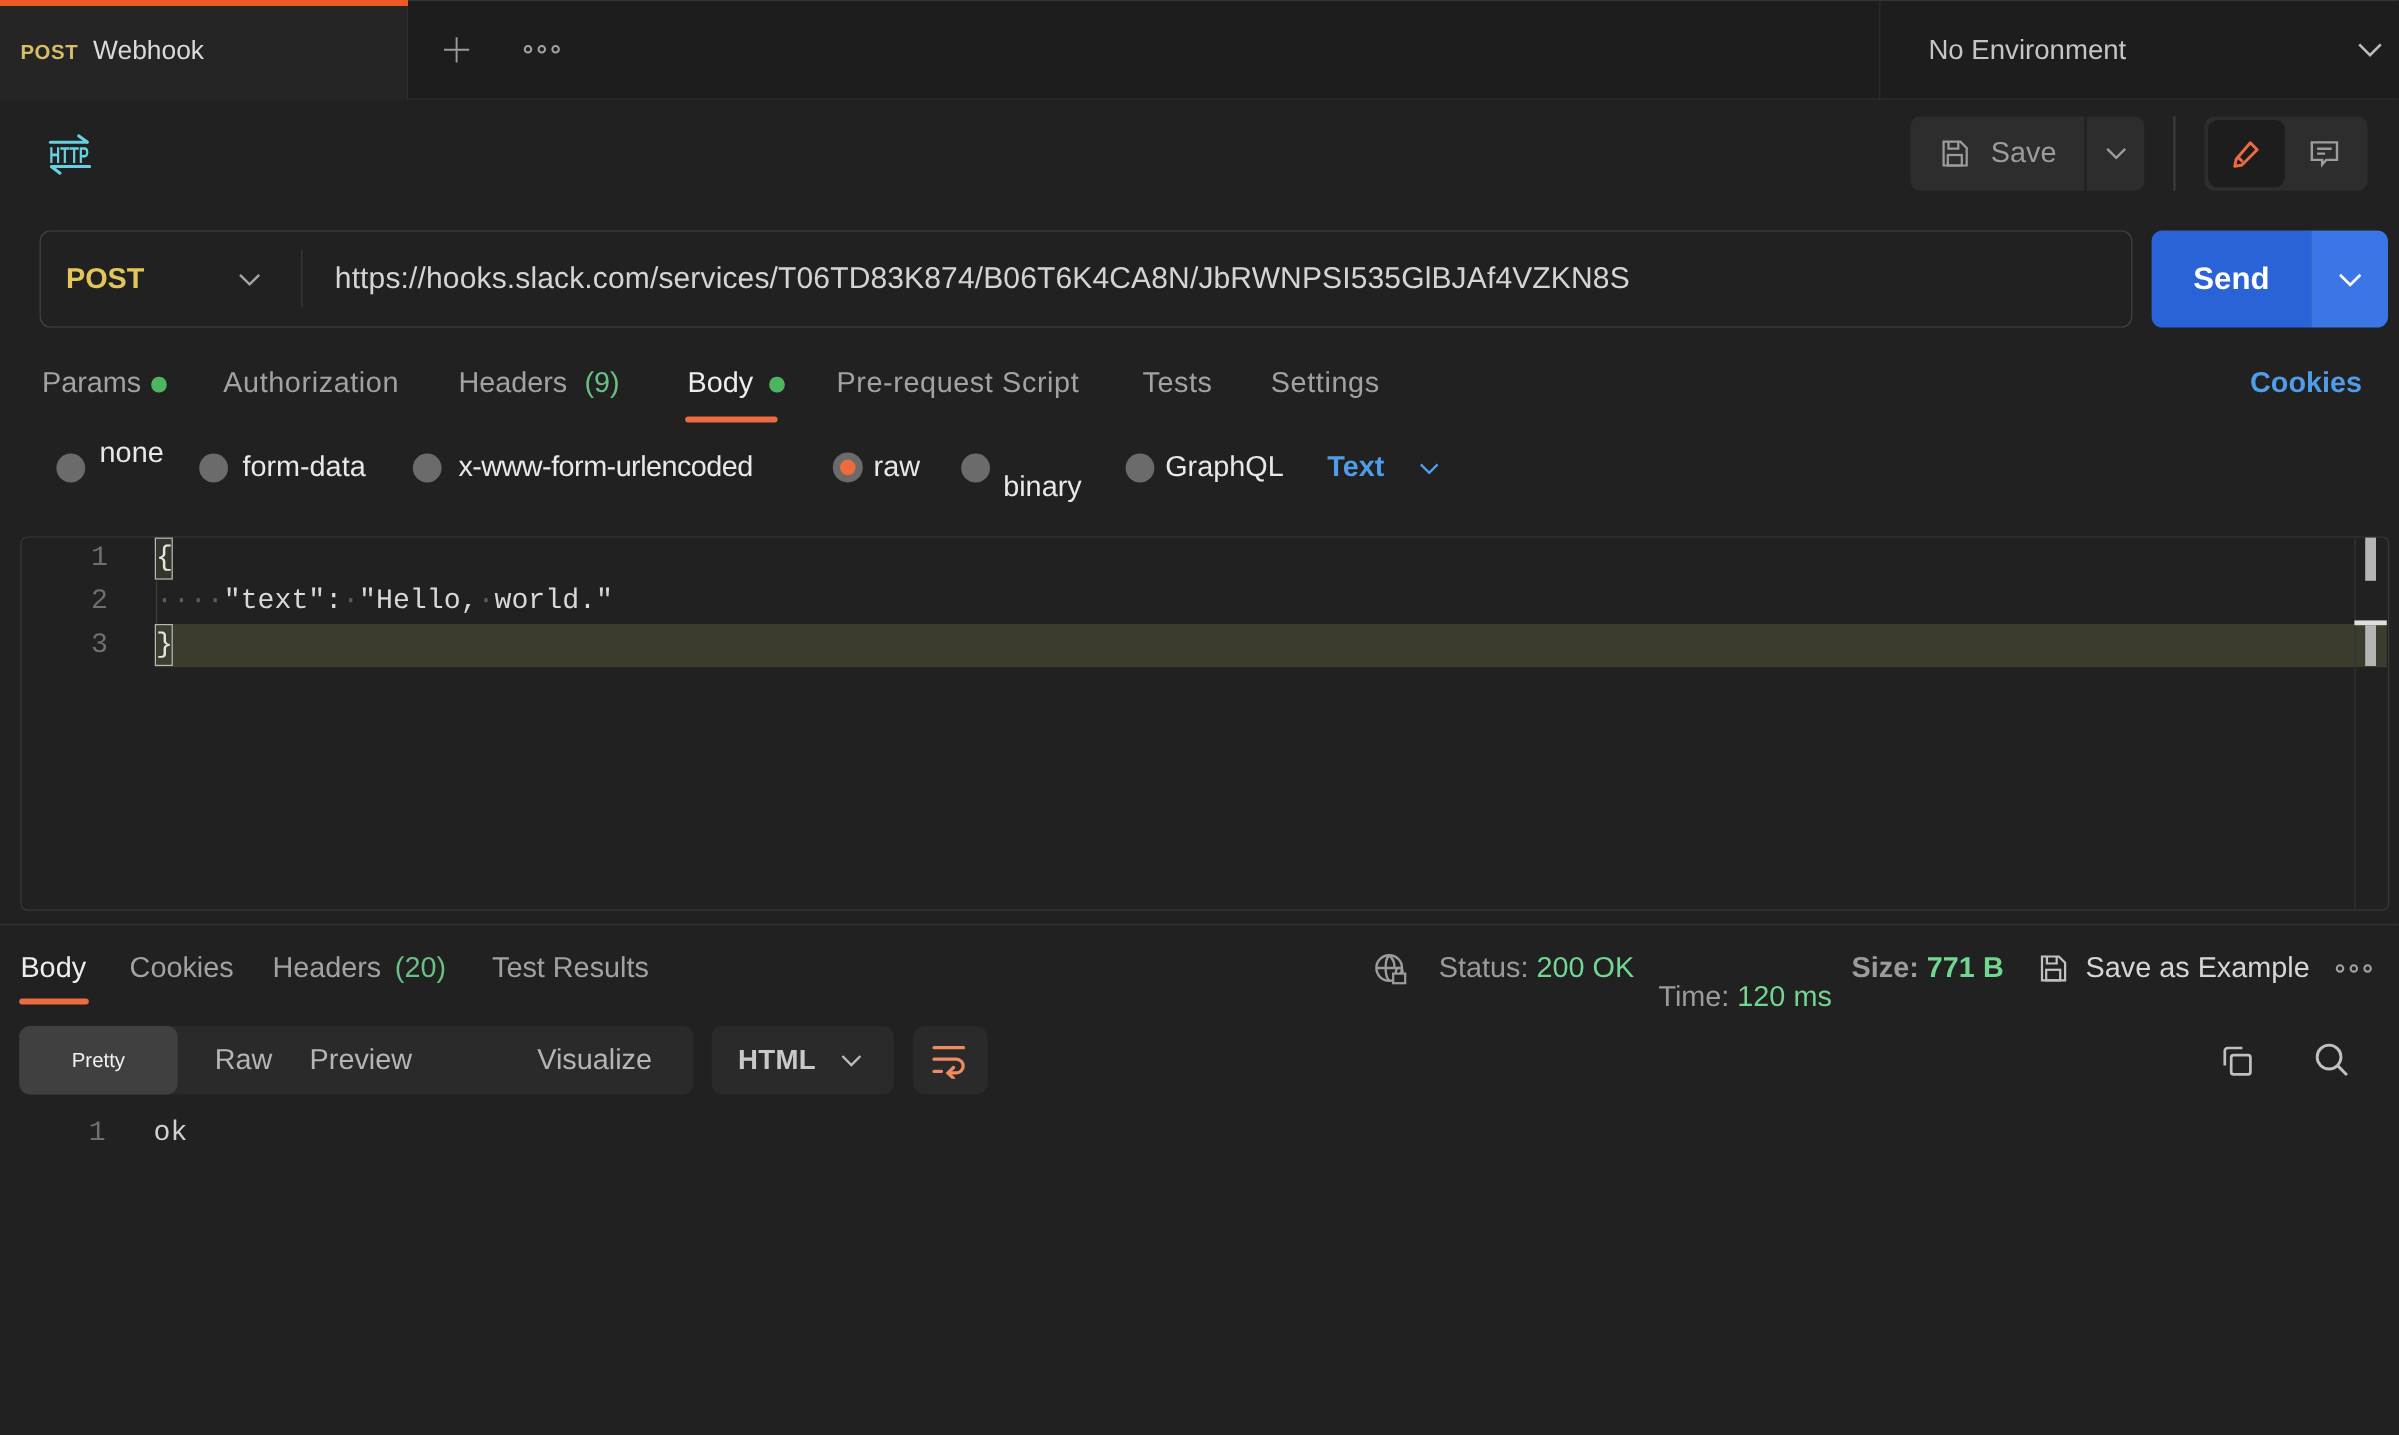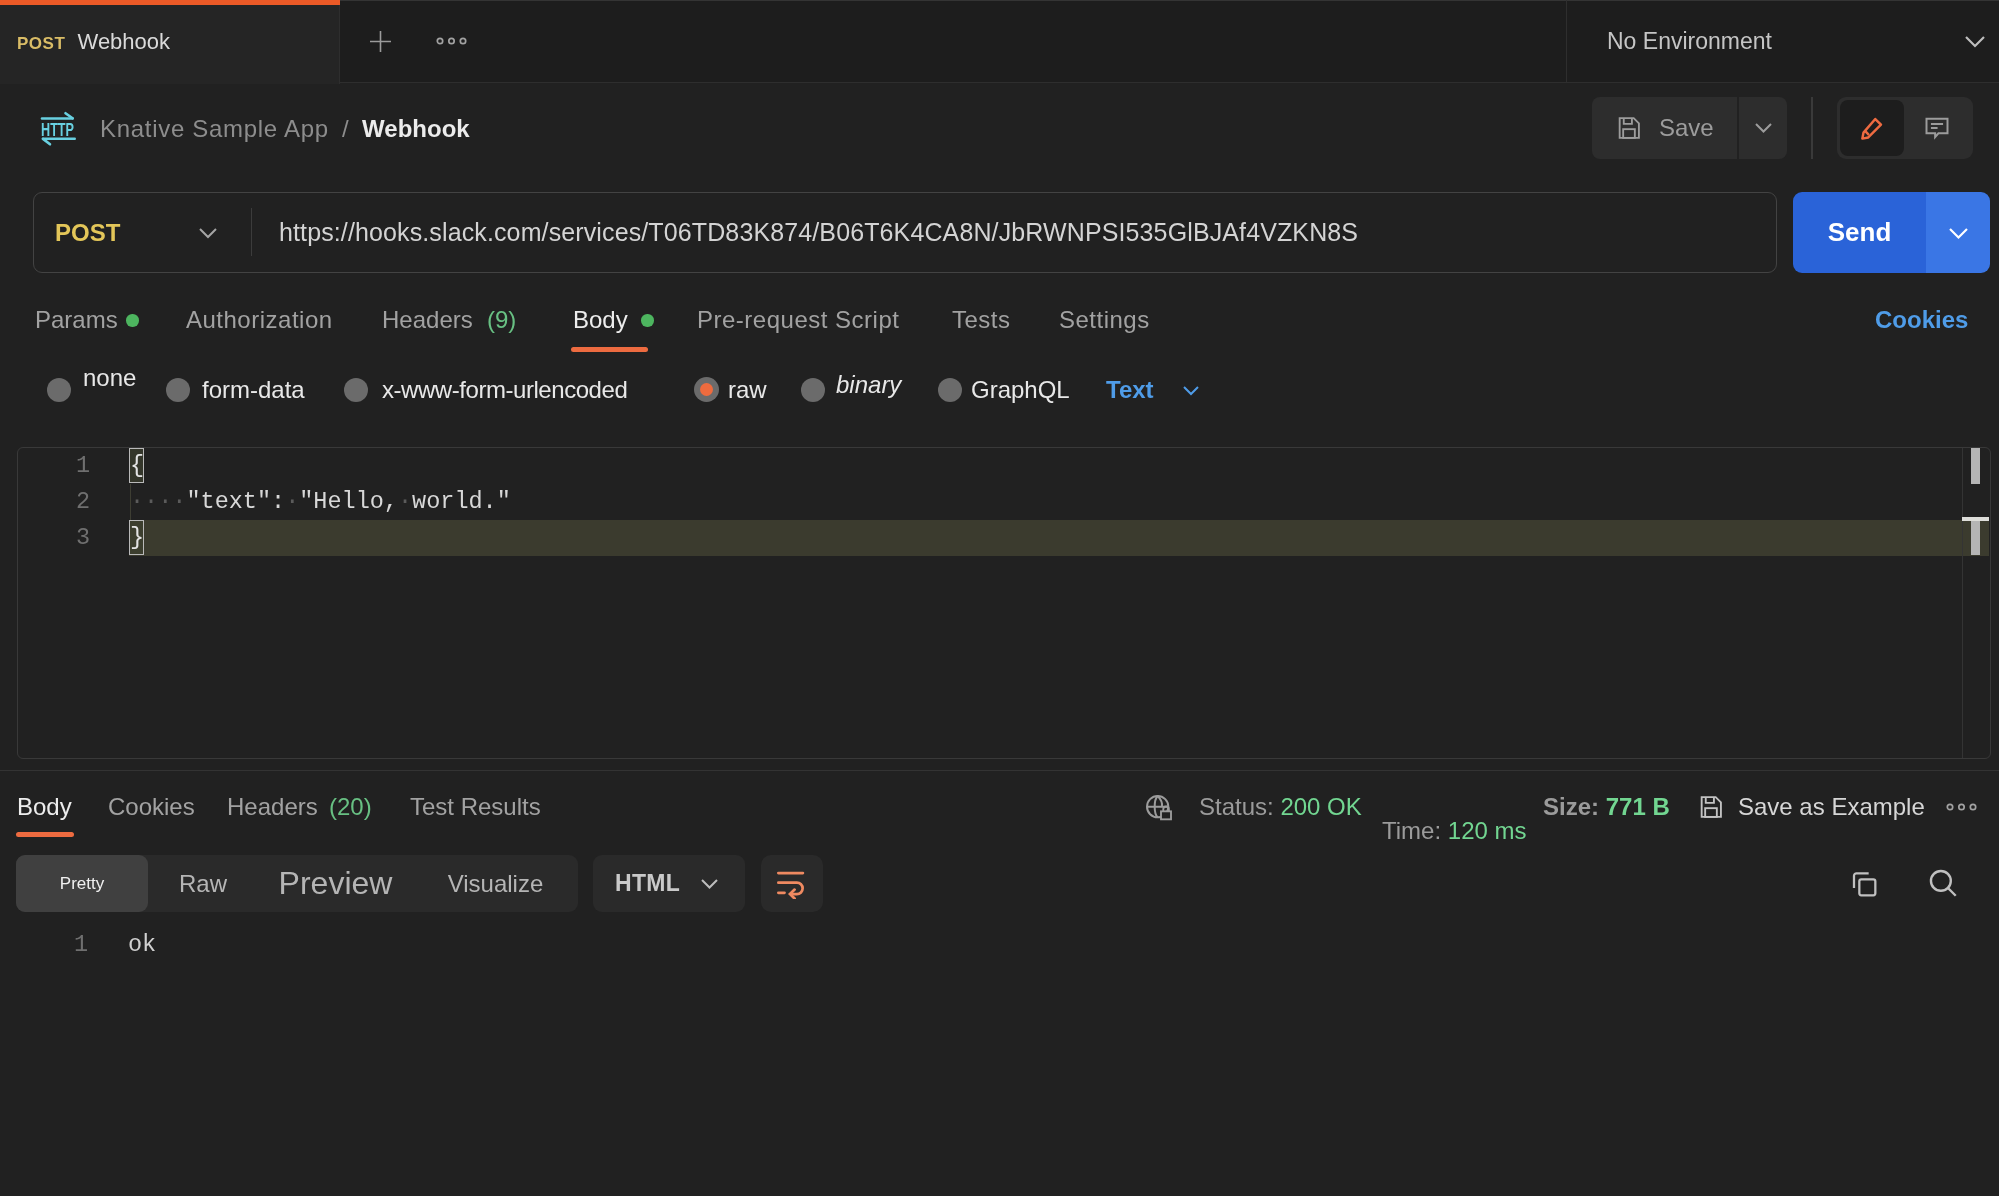--- a/index.html
+++ b/index.html
@@ -45,21 +45,20 @@
 
   <svg class="abs" style="left:36px;top:105px;" width="40" height="45" viewBox="0 0 40 45">
     <g stroke="#68d0e0" stroke-width="2.6" fill="none" stroke-linecap="round">
       <path d="M6 13.5 H36.6"></path>
       <path d="M29.5 8.2 L36.6 13.3"></path>
       <path d="M38.7 33.7 H7"></path>
       <path d="M7 33.9 L14 39.3"></path>
     </g>
     <text x="5" y="31" font-family="'Liberation Sans',sans-serif" font-size="19" font-weight="bold" fill="#68d0e0" textLength="33" lengthAdjust="spacingAndGlyphs">HTTP</text>
   </svg>
-  <div class="lbl" style="left:100px;top:111px;letter-spacing:.7px;color:#8d8d8d;">Knative Sample App<span style="letter-spacing:0;">&nbsp;&nbsp;/&nbsp;&nbsp;</span><span style="color:#ececec;font-weight:bold;letter-spacing:0;">Webhook</span></div>
 
   <div class="abs" style="left:1592px;top:97px;width:145px;height:62px;background:#2d2d2d;border-radius:8px 0 0 8px;"></div>
   <div class="abs" style="left:1739px;top:97px;width:48px;height:62px;background:#2d2d2d;border-radius:0 8px 8px 0;"></div>
   <svg class="abs" style="left:1615px;top:114px;" width="28" height="28" viewBox="0 0 24 24">
       <g fill="none" stroke="#9c9c9c" stroke-width="1.6">
         <path d="M4 3.5 H16 L20.5 8 V20.5 H4 Z"></path>
         <path d="M7.5 3.5 V8.5 H14.5 V3.5"></path>
         <rect x="7" y="13" width="10" height="7.5"></rect>
       </g>
     </svg>
@@ -114,21 +113,21 @@
   <div class="abs" style="left:47px;top:378px;width:24px;height:24px;border-radius:50%;background:#6b6b6b;"></div>
   <div class="lbl" style="left:83px;top:360px;color:#e8e8e8;">none</div>
   <div class="abs" style="left:166px;top:378px;width:24px;height:24px;border-radius:50%;background:#6b6b6b;"></div>
   <div class="lbl" style="left:202px;top:372px;color:#e8e8e8;">form-data</div>
   <div class="abs" style="left:344px;top:378px;width:24px;height:24px;border-radius:50%;background:#6b6b6b;"></div>
   <div class="lbl" style="left:382px;top:372px;color:#e8e8e8;letter-spacing:-.45px;">x-www-form-urlencoded</div>
   <div class="abs" style="left:694px;top:377px;width:25px;height:25px;border-radius:50%;background:#6b6b6b;"></div>
   <div class="abs" style="left:700px;top:383px;width:13px;height:13px;border-radius:50%;background:#ee6b3e;"></div>
   <div class="lbl" style="left:728px;top:372px;color:#e8e8e8;">raw</div>
   <div class="abs" style="left:801px;top:378px;width:24px;height:24px;border-radius:50%;background:#6b6b6b;"></div>
-  <div class="lbl" style="left:836px;top:367px;color:#e8e8e8;font-style:italic;">binary</div>
+  <div class="lbl" style="left:836px;top:388px;color:#e8e8e8;">binary</div>
   <div class="abs" style="left:938px;top:378px;width:24px;height:24px;border-radius:50%;background:#6b6b6b;"></div>
   <div class="lbl" style="left:971px;top:372px;color:#e8e8e8;">GraphQL</div>
   <div class="lbl" style="left:1106px;top:372px;font-weight:bold;color:#4f9ce8;">Text</div>
   <svg class="abs" style="left:1182px;top:385px;" width="18" height="11" viewBox="0 0 18 11">
       <path d="M2 2 L9 9 L16 2" fill="none" stroke="#4f9ce8" stroke-width="2"></path>
     </svg>
 
   <div class="abs" style="left:17px;top:447px;width:1974px;height:312px;border:1px solid #393939;border-radius:6px;"></div>
   <div class="abs" id="hl3" style="left:129px;top:520px;width:1860px;height:36px;background:#3b3b2e;"></div>
   <div class="abs" style="left:1962px;top:448px;width:1px;height:310px;background:#343434;"></div>
@@ -183,21 +182,21 @@
       <g fill="none" stroke="#a2a2a2" stroke-width="1.7">
         <circle cx="6" cy="7" r="2.7"></circle>
         <circle cx="17.5" cy="7" r="2.7"></circle>
         <circle cx="29" cy="7" r="2.7"></circle>
       </g>
     </svg>
 
   <div class="abs" style="left:16px;top:855px;width:562px;height:57px;background:#2a2a2a;border-radius:9px;"></div>
   <div class="abs" style="left:16px;top:855px;width:132px;height:57px;background:#404040;border-radius:9px;color:#f0f0f0;font-size:17px;text-align:center;line-height:57px;">Pretty</div>
   <div class="abs" style="left:148px;top:855px;width:110px;height:57px;color:#b5b5b5;font-size:24px;text-align:center;line-height:57px;">Raw</div>
-  <div class="abs" style="left:258px;top:855px;width:155px;height:57px;color:#b5b5b5;font-size:32px;text-align:center;line-height:57px;">Preview</div>
+  <div class="abs" style="left:258px;top:855px;width:155px;height:57px;color:#b5b5b5;font-size:24px;line-height:57px;">Preview</div>
   <div class="abs" style="left:413px;top:855px;width:165px;height:57px;color:#b5b5b5;font-size:24px;text-align:center;line-height:57px;">Visualize</div>
   <div class="abs" style="left:593px;top:855px;width:152px;height:57px;background:#2a2a2a;border-radius:9px;"></div>
   <div class="abs" style="left:615px;top:855px;height:57px;line-height:57px;font-size:23px;font-weight:bold;color:#c9c9c9;letter-spacing:.3px;">HTML</div>
   <svg class="abs" style="left:700px;top:878px;" width="19" height="12" viewBox="0 0 19 12">
       <path d="M2 2 L9.5 9.5 L17 2" fill="none" stroke="#bdbdbd" stroke-width="2"></path>
     </svg>
   <div class="abs" style="left:761px;top:855px;width:62px;height:57px;background:#2a2a2a;border-radius:10px;"></div>
   <svg class="abs" style="left:775px;top:869px;" width="34" height="30" viewBox="0 0 24 22">
       <g fill="none" stroke="#ef8a61" stroke-width="2" stroke-linecap="round">
         <path d="M2 3 H20"></path>

